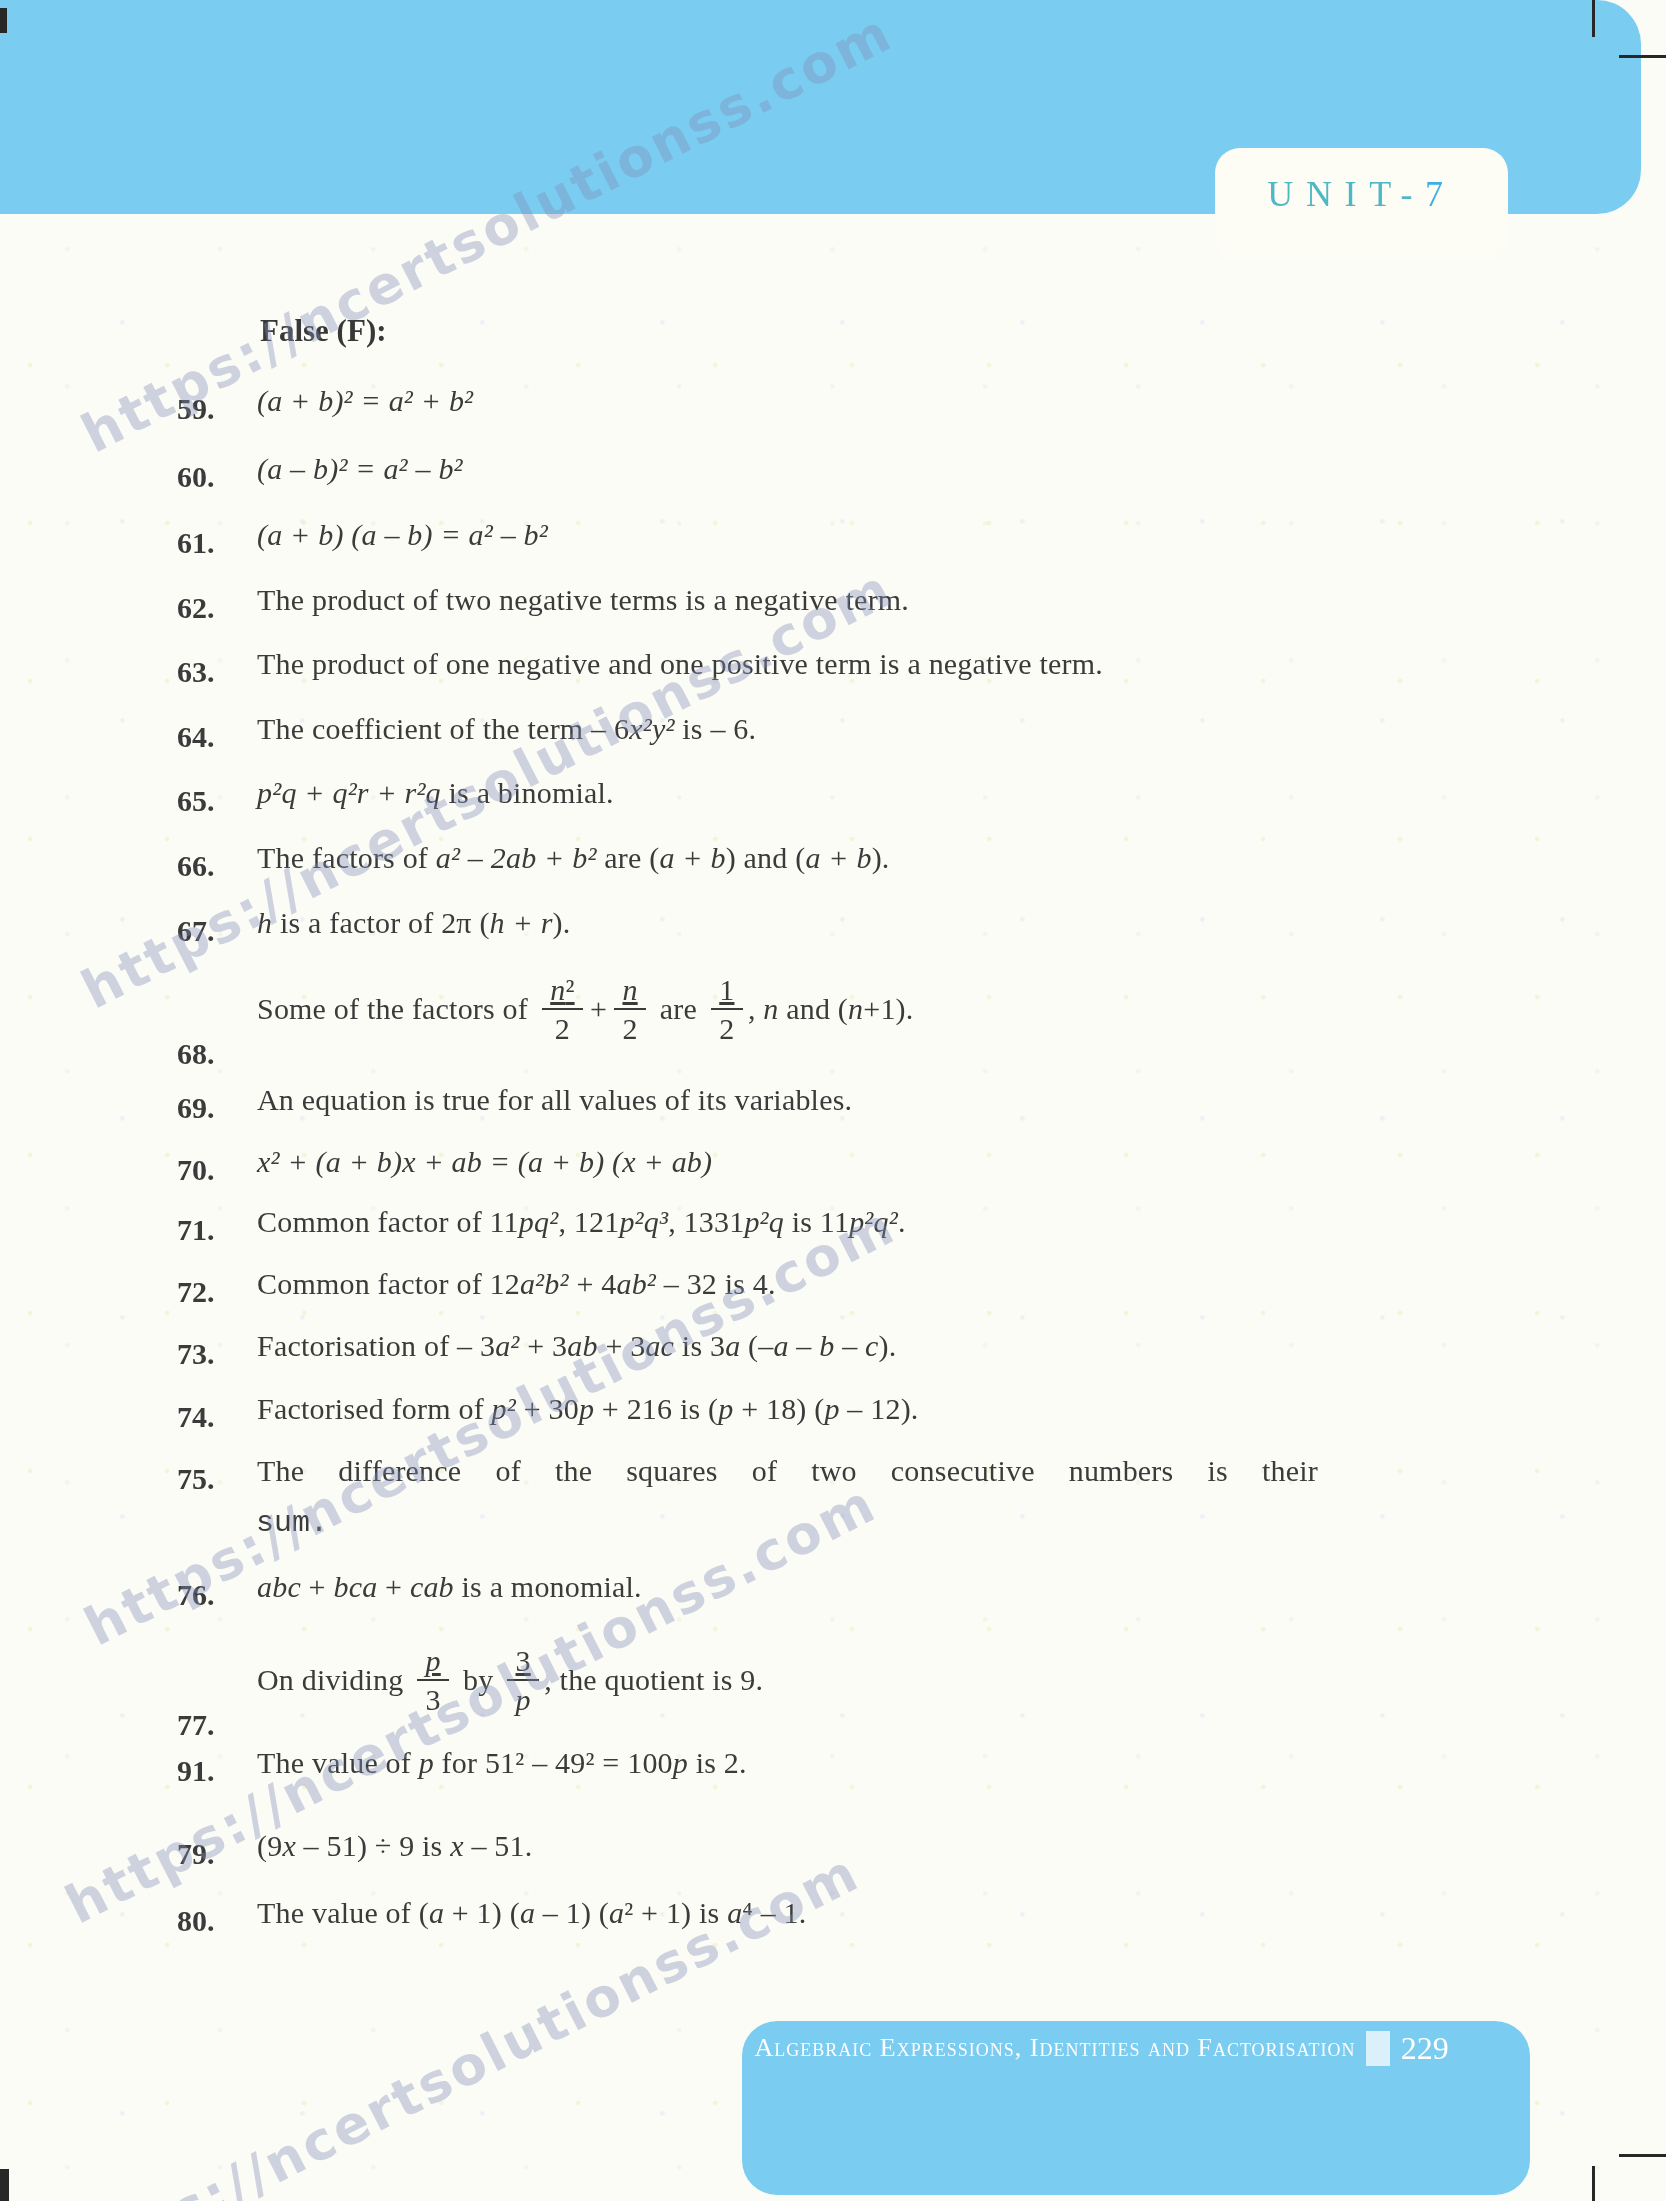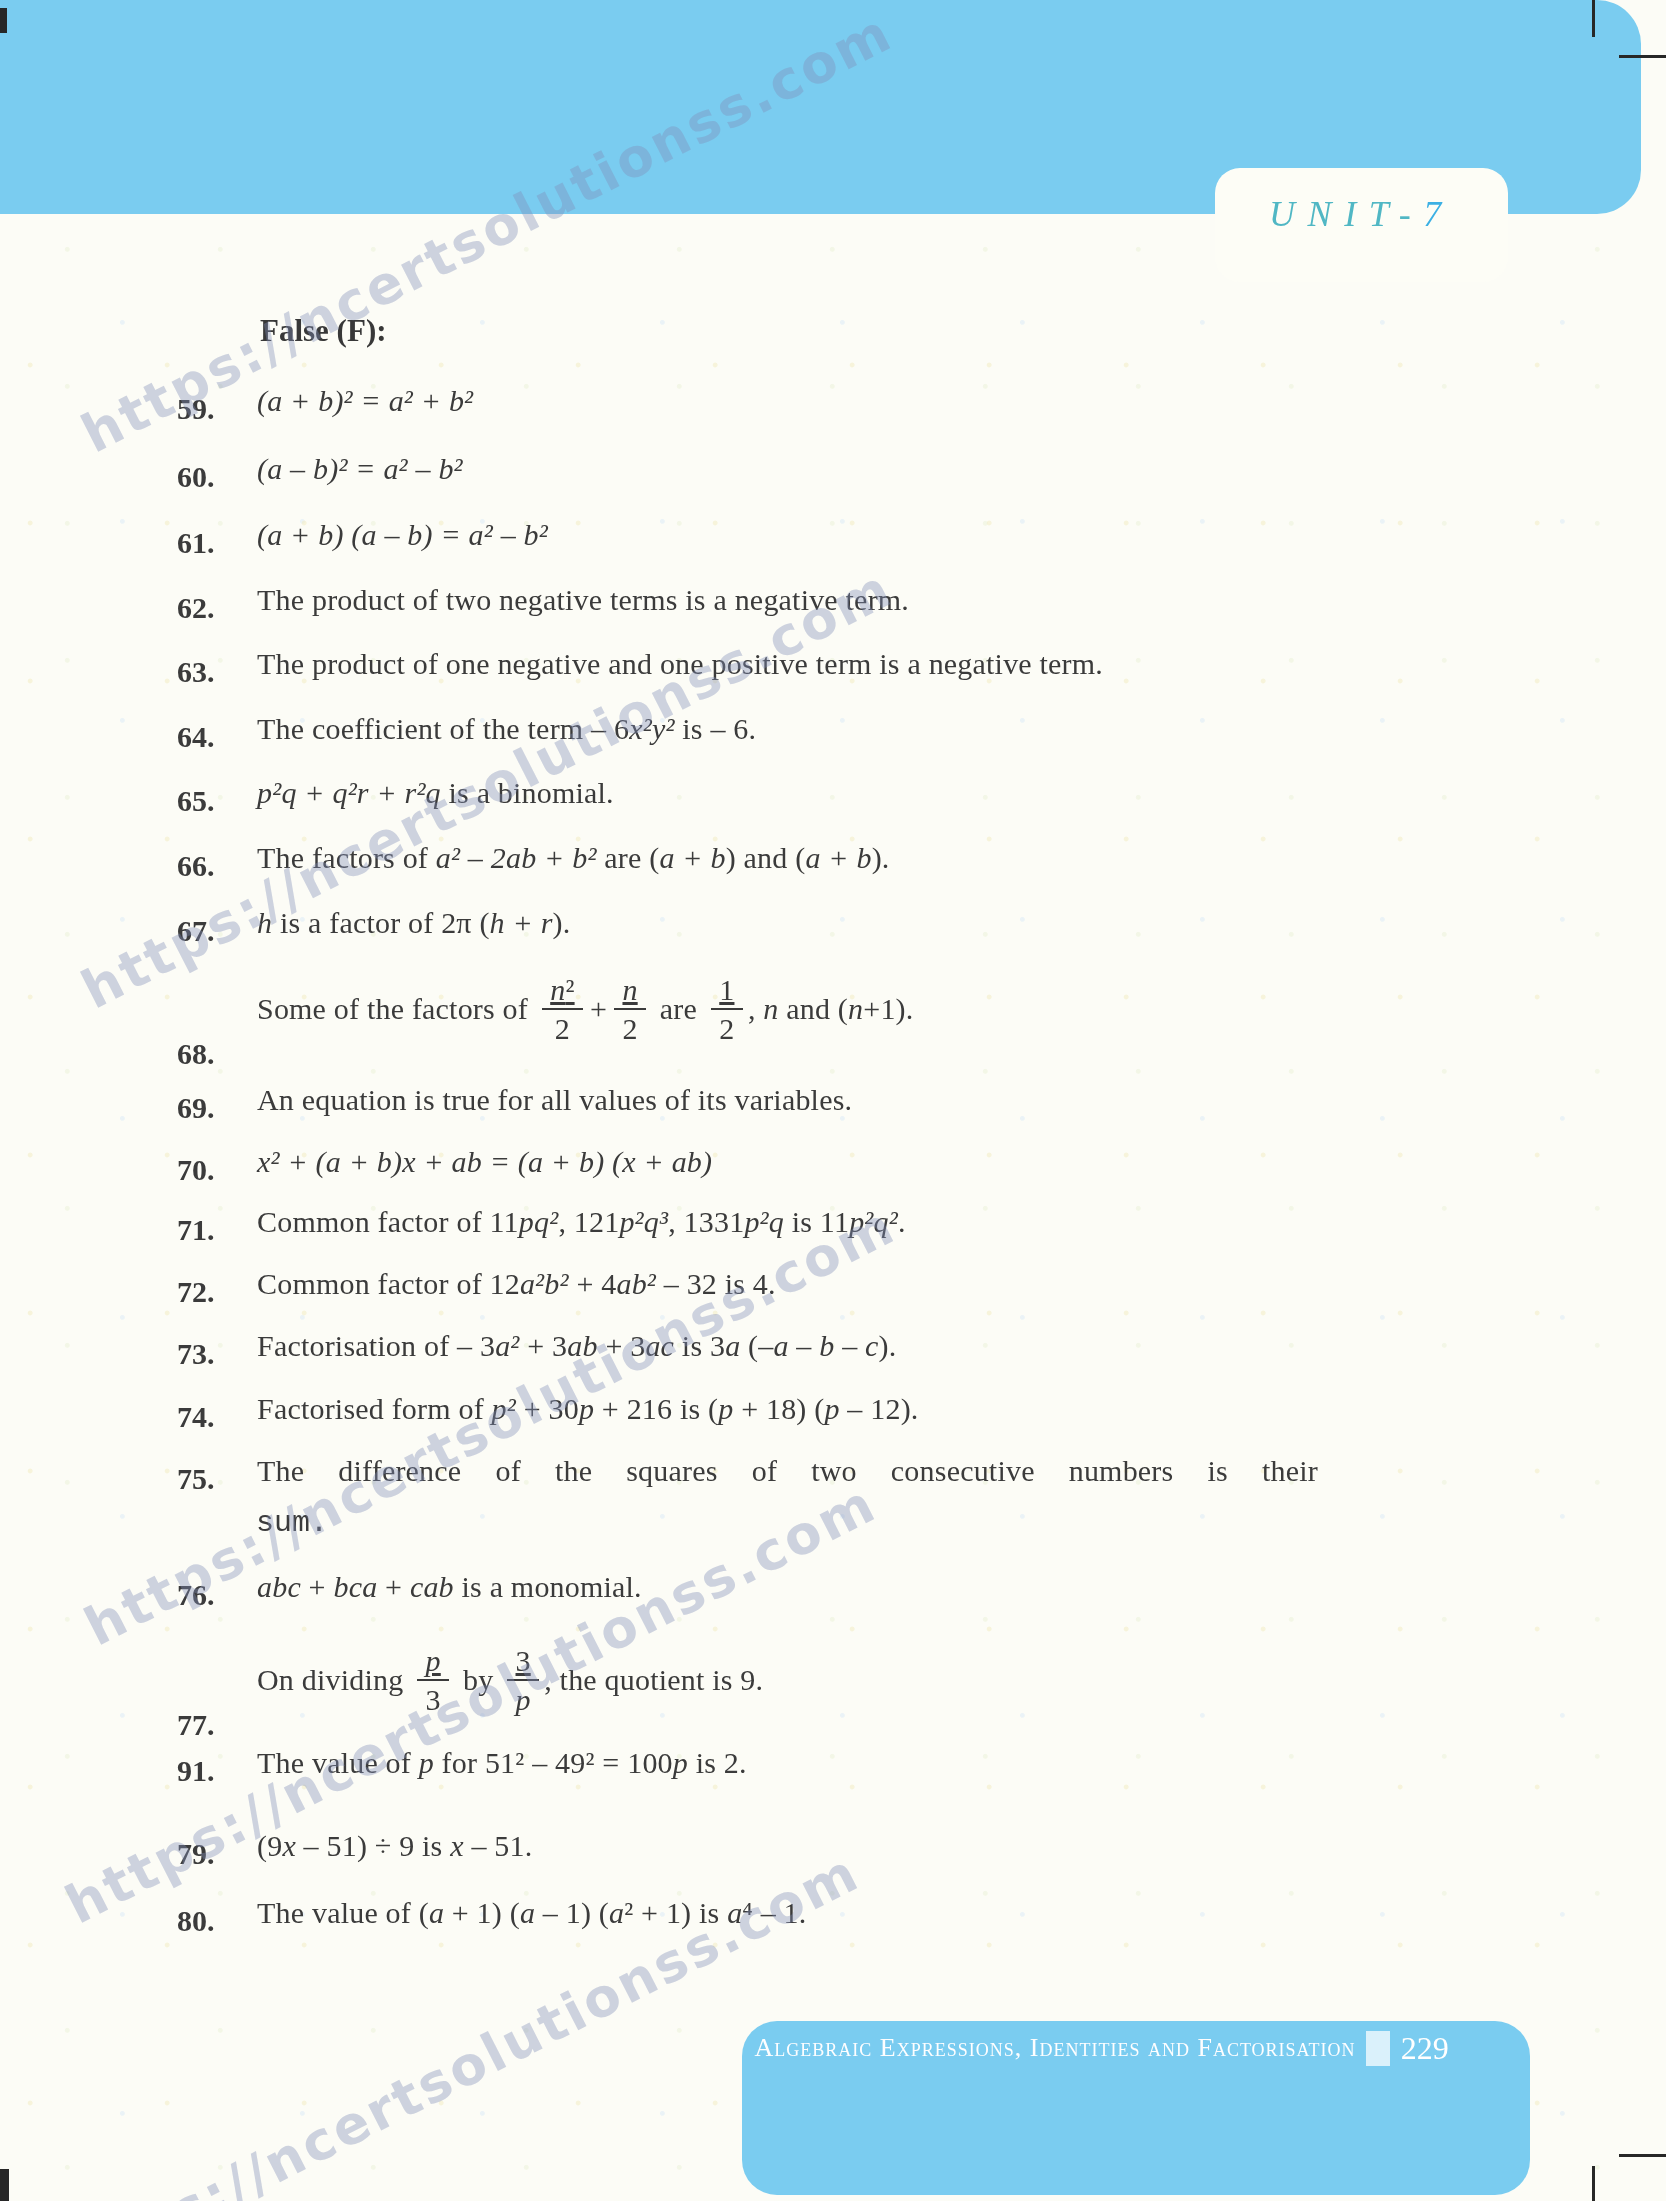--- a/index.html
+++ b/index.html
@@ -8,21 +8,21 @@
     background-color:#fcfcf6;
     background-image:
       radial-gradient(circle at 22% 31%, rgba(242,236,196,.55) 0 1.9px, transparent 2.9px),
       radial-gradient(circle at 68% 62%, rgba(214,232,247,.45) 0 1.9px, transparent 2.9px),
       radial-gradient(circle at 44% 82%, rgba(233,240,214,.5) 0 1.9px, transparent 2.9px);
     background-size:137px 158px,180px 199px,153px 137px;
     font-family:"Liberation Serif", serif;color:#3b3b3b;
   }
   
   .band-top{position:absolute;left:0;top:0;width:1641px;height:214px;background:#7accf0;border-radius:0 44px 44px 0;z-index:1;}
-  .unit-tab{position:absolute;left:1215px;top:168px;width:293px;height:114px;background:#fdfdf6;border-radius:25px;z-index:2;text-align:center;font-style:italic;}
+  .unit-tab{position:absolute;left:1215px;top:148px;width:293px;height:114px;background:#fdfdf6;border-radius:25px;z-index:2;text-align:center;}
   .unit-tab .lbl{display:inline-block;margin-top:25px;font-size:36px;letter-spacing:12.6px;color:#50b7c4;}
   .unit-tab .lbl .n7{color:#3cb0e4;}
   .footer-box{position:absolute;left:742px;top:2021px;width:788px;height:174px;background:#7accf0;border-radius:35px;z-index:1;}
   .footer-line{position:absolute;left:12.6px;top:8.7px;display:flex;align-items:center;gap:10.6px;white-space:nowrap;}
   .footer-title{font-variant:small-caps;color:#fefeff;font-size:26px;letter-spacing:1px;}
   .footer-sq{display:inline-block;width:24px;height:35px;background:rgba(255,255,255,.72);}
   .footer-num{color:#ffffff;font-size:32px;}
   
   .mark{position:absolute;background:#272727;z-index:6;}
   

